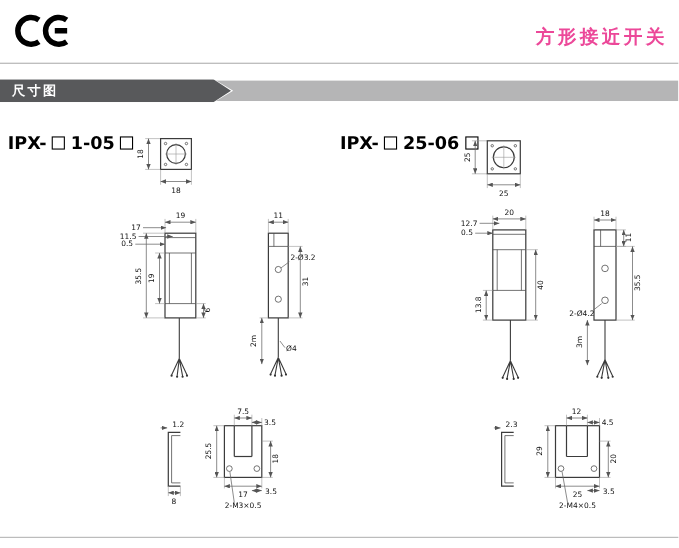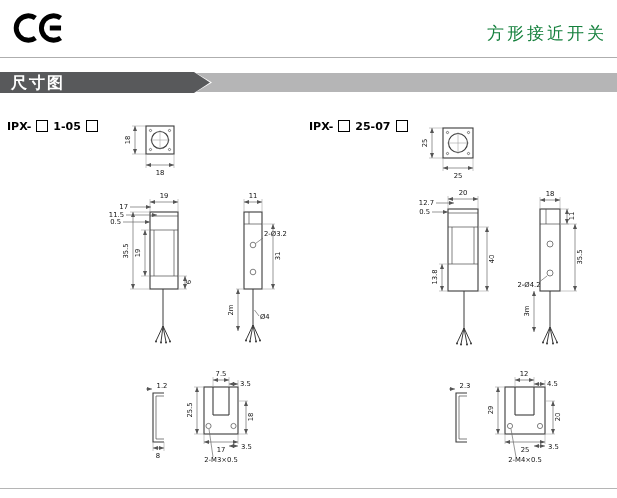--- a/index.html
+++ b/index.html
@@ -1,31 +1,31 @@
 <!DOCTYPE html>
 <html><head>
 <meta charset="utf-8">
 <style>
   html,body{margin:0;padding:0;background:#fff;}
   .page{position:relative;width:617px;height:498px;background:#fff;overflow:hidden;
         font-family:"DejaVu Sans",sans-serif;color:#111;}
-  .page-title{position:absolute;right:10px;top:22px;font-size:17px;font-weight:normal;
-        letter-spacing:3px;color:#15803d;}
+  .page-title{position:absolute;right:10px;top:22px;font-size:17px;font-weight:bold;
+        letter-spacing:3px;color:#ec4899;}
   .header-rule{position:absolute;left:0;right:0;top:57px;height:1px;background:#aeaeae;}
   .footer-rule{position:absolute;left:0;right:0;top:488px;height:1px;background:#b5b5b5;}
   .ce-logo{position:absolute;left:12px;top:12px;}
   .banner{position:absolute;left:0;top:72px;width:100%;height:21px;}
   .banner-light{position:absolute;left:196px;right:0;top:1px;bottom:1px;background:#b5b5b6;
         clip-path:polygon(0 0,100% 0,100% 100%,0 100%,16px 50%);}
   .banner-dark{position:absolute;left:0;top:0;bottom:0;width:210px;background:#58595b;
         clip-path:polygon(0 0,194px 0,210px 50%,194px 100%,0 100%);}
   .banner-label{position:absolute;left:11px;top:50%;transform:translateY(-50%);
-        color:#fff;font-size:16px;font-weight:bold;letter-spacing:2px;}
-  .model{position:absolute;top:120px;font-weight:bold;font-size:11px;color:#000;
-        display:flex;gap:5px;}
+        color:#fff;font-size:12px;font-weight:bold;letter-spacing:2px;}
+  .model{position:absolute;top:120px;font-weight:bold;font-size:16px;color:#000;
+        display:flex;align-items:center;gap:5px;}
   .model.left{left:7px;} .model.right{left:309px;}
   .box{width:10px;height:10px;border:1.6px solid #000;display:inline-block;}
   svg.drawing{position:absolute;}
   .dw{fill:none;stroke:#3b3b3b;stroke-width:1.1;}
   .dw2{fill:none;stroke:#4a4a4a;stroke-width:.7;}
   .dm{stroke:#6a6a6a;stroke-width:.7;fill:none;}
   .ext{stroke:#9a9a9a;stroke-width:.55;fill:none;}
   .cb{stroke:#3b3b3b;stroke-width:1;fill:none;}
   .wd{fill:#333;stroke:none;}
   svg text{font-family:"DejaVu Sans",sans-serif;font-size:6.8px;fill:#111;}
@@ -52,21 +52,21 @@
 
   <div class="model left">
     <span>IPX-</span>
     <span class="box"></span>
     <span>1-05</span>
     <span class="box"></span>
   </div>
   <div class="model right">
     <span>IPX-</span>
     <span class="box"></span>
-    <span>25-07</span>
+    <span>25-06</span>
     <span class="box"></span>
   </div>
 
   <svg class="drawing" style="left:0;top:112px" width="308" height="380" viewBox="0 0 308 380">
     <defs>
       <marker id="mL" viewBox="0 0 5 4" markerWidth="5" markerHeight="4" refX="5" refY="2" orient="auto-start-reverse" markerUnits="userSpaceOnUse">
         <path d="M0,0 L5,2 L0,4 Z" fill="#555"></path>
       </marker>
     </defs>
 

